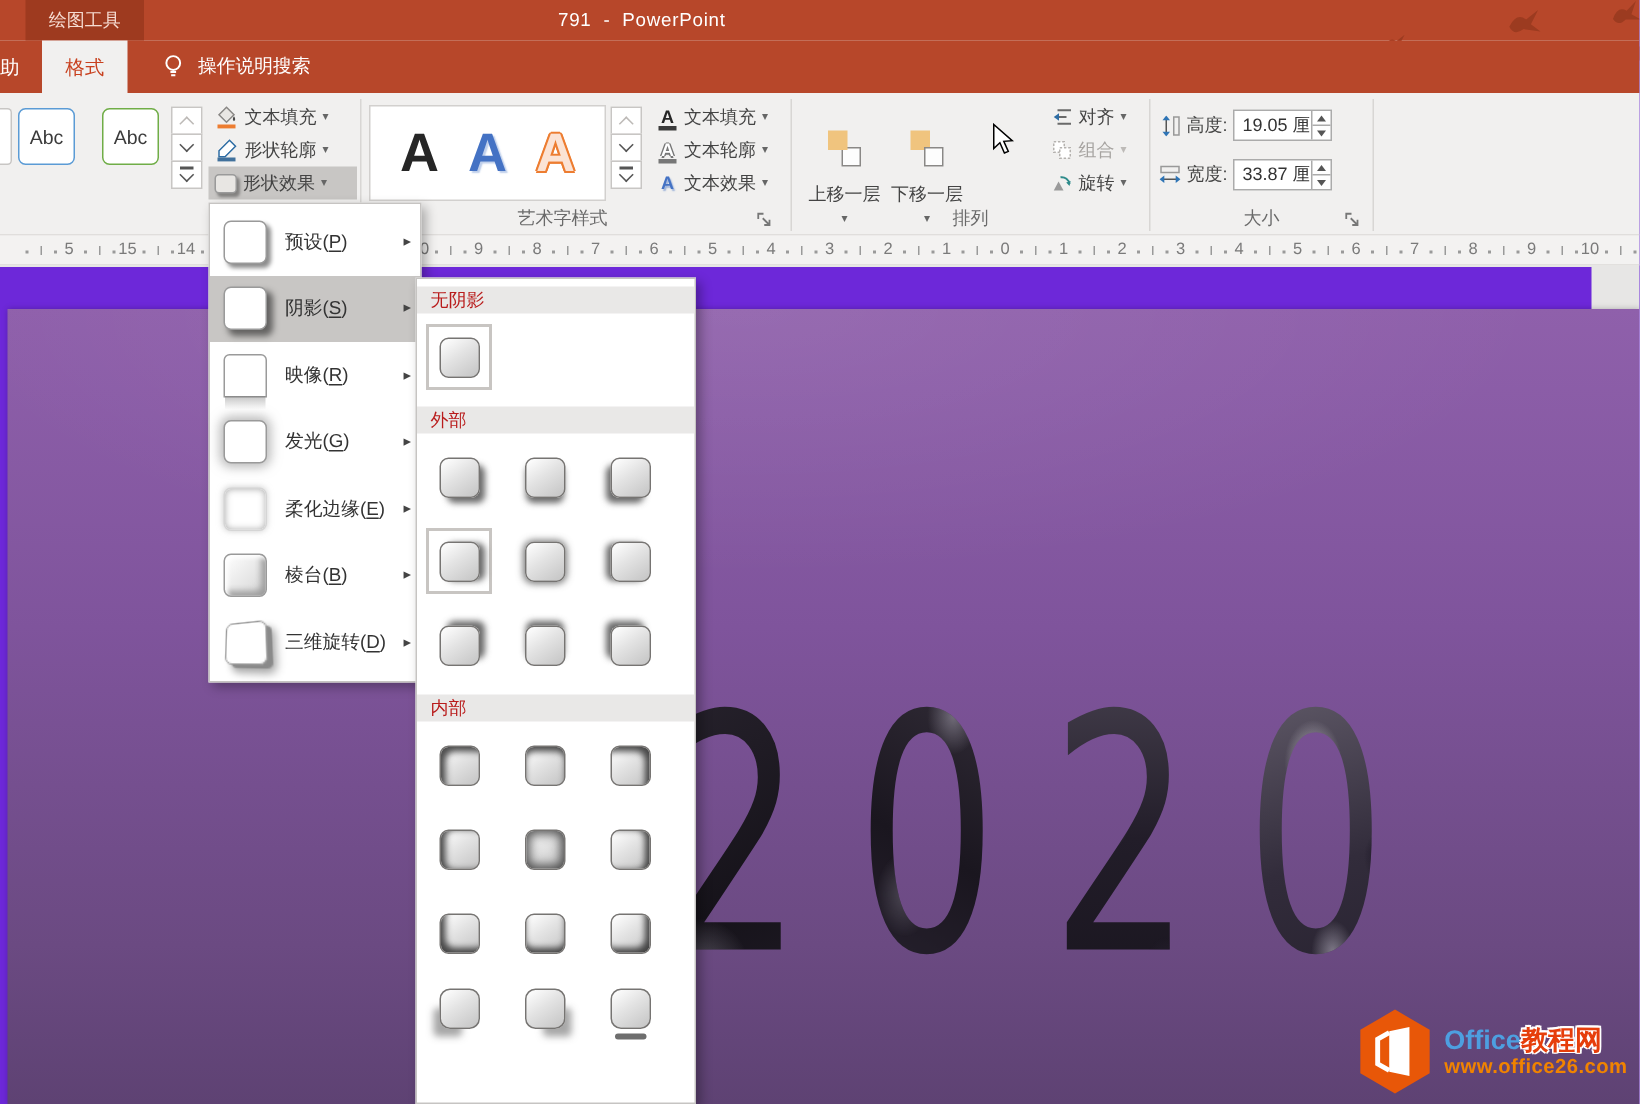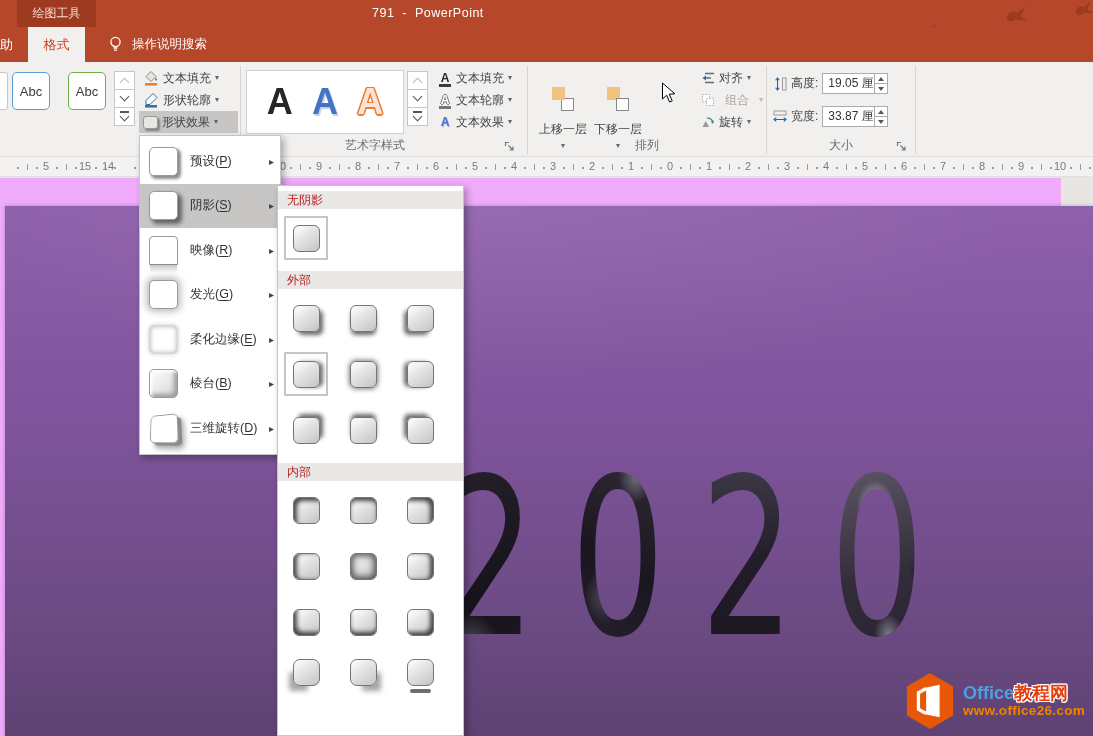--- a/index.html
+++ b/index.html
@@ -76,21 +76,21 @@
             align-items:center; font-size:12px; color:#444; }
   .bigico { width:26px; height:24px; position:relative; margin-top:8px; }
   .bigbtn .blabel { margin-top:10px; white-space:nowrap; }
   .bigbtn .caret { margin-top:4px; }
   .sq { position:absolute; width:13px; height:13px; }
   .sq-or { background:#F0C47E; }
   .sq-wh { background:#FDFDFD; border:1px solid #8A8886; }
 
   .smallcol { position:absolute; left:699px; top:5px; width:66px; }
   .smallcol .fxrow { padding:0 2px; gap:4px; }
-  .disabled { color:#A6A3A0 !important;justify-content:space-between; }
+  .disabled { color:#A6A3A0 !important; }
   .disabled .caret { color:#BDBAB7; }
 
   .szrow { position:absolute; display:flex; align-items:center; gap:4px; font-size:12px; color:#444; }
   .szbox { position:relative; width:66px; height:21px; background:#fff; border:1px solid #ABABAB; }
   .szbox input { position:absolute; left:0; top:0; width:50px; height:19px; border:none; outline:none;
                  font-family:inherit; font-size:12px; color:#333; padding:0 0 0 5px; background:transparent; }
   .step { position:absolute; right:0; top:0; bottom:0; width:13px; border-left:1px solid #ABABAB;
           display:flex; flex-direction:column; }
   .step > div { flex:1; display:flex; align-items:center; justify-content:center; }
   .step > div:first-child { border-bottom:1px solid #ABABAB; }
@@ -100,21 +100,21 @@
             border-top:4px solid #555; }
 
   
   .ruler { position:absolute; left:0; top:157px; width:1093px; height:20px; background:#F3F2F1;
            border-bottom:1px solid #E2E0DE; }
   .rnum { position:absolute; top:3px; transform:translateX(-50%); font-size:11px; color:#7A7A7A; }
   .rtick { position:absolute; top:7px; width:1px; height:6px; background:#9A9A9A; }
   .rdot { position:absolute; top:10px; width:2px; height:2px; background:#9A9A9A; }
 
   
-  .workspace { position:absolute; left:0; top:178px; width:1061px; height:558px; background:#f0abfc; }
+  .workspace { position:absolute; left:0; top:178px; width:1061px; height:558px; background:#6d28d9; }
   .slide { position:absolute; left:5px; top:28px; width:1088px; height:530px;
            background:
              radial-gradient(900px 300px at 45% 0%, rgba(255,255,255,.07), transparent 60%),
              linear-gradient(180deg,#8F60AB 0%,#7F549C 40%,#6B4A82 80%,#5E4273 100%);
            box-shadow:0 0 4px rgba(0,0,0,.25); }
   .slide-text { position:absolute; left:436px; top:226px; font-family:"DejaVu Sans",sans-serif;
                 font-size:218px; letter-spacing:52px; line-height:normal; white-space:nowrap;
                 transform:scaleX(.68); transform-origin:0 0; }
   .digit { color:transparent; -webkit-background-clip:text; background-clip:text; }
   .d0 { background-image:
@@ -426,21 +426,21 @@
       <span class="rtick" style="left: 26.5px;"></span>
       <span class="rdot" style="left: 36.25px;"></span>
       <span class="rnum" style="left: 46px;">5</span>
       <span class="rdot" style="left: 55.75px;"></span>
       <span class="rtick" style="left: 65.5px;"></span>
       <span class="rdot" style="left: 75.25px;"></span>
       <span class="rnum" style="left: 85px;">15</span>
       <span class="rdot" style="left: 94.75px;"></span>
       <span class="rtick" style="left: 104.5px;"></span>
       <span class="rdot" style="left: 114.25px;"></span>
-      <span class="rnum" style="left: 108px;">14</span>
+      <span class="rnum" style="left: 124px;">14</span>
       <span class="rdot" style="left: 133.75px;"></span>
       <span class="rtick" style="left: 143.5px;"></span>
       <span class="rdot" style="left: 153.25px;"></span>
       <span class="rnum" style="left: 163px;">13</span>
       <span class="rdot" style="left: 172.75px;"></span>
       <span class="rtick" style="left: 182.5px;"></span>
       <span class="rdot" style="left: 192.25px;"></span>
       <span class="rnum" style="left: 202px;">12</span>
       <span class="rdot" style="left: 211.75px;"></span>
       <span class="rtick" style="left: 221.5px;"></span>

